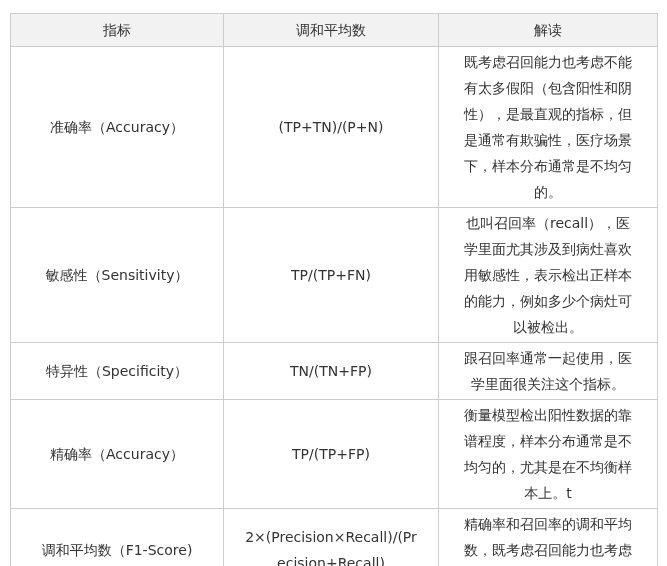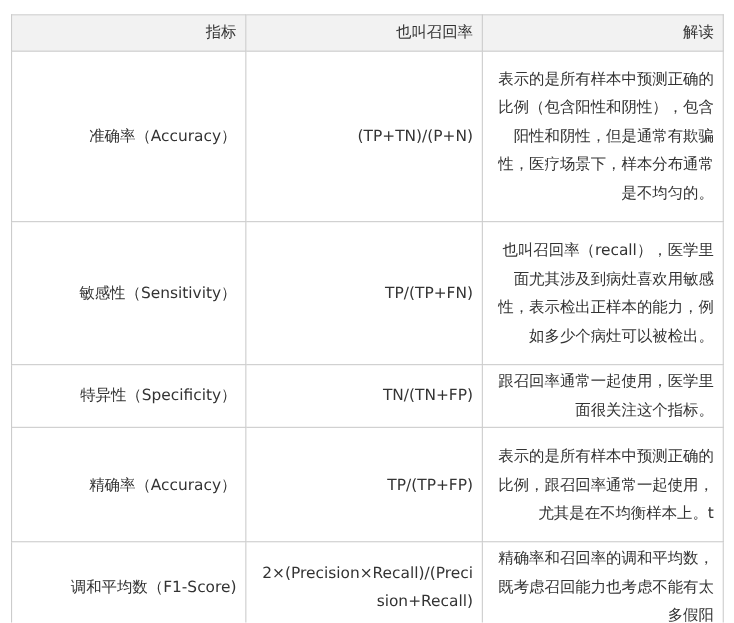--- a/index.html
+++ b/index.html
@@ -18,23 +18,23 @@
   table.metrics {
     border-collapse: collapse;
     table-layout: fixed;
     width: 647px;
     font-size: 14px;
     color: #333333;
   }
   table.metrics th,
   table.metrics td {
     border: 1px solid #cccccc;
-    padding: 2px 8px;
+    padding: 2px 20px;
     vertical-align: middle;
-    text-align: right;
+    text-align: center;
     line-height: 26px;
     overflow-wrap: break-word;
   }
   table.metrics th {
     background: #f2f2f2;
     font-weight: normal;
     height: 28px;
     line-height: 20px;
   }
   col.c1 { width: 213px; }
@@ -53,44 +53,44 @@
 <div class="page">
   <table class="metrics">
     <colgroup>
       <col class="c1">
         <col class="c2">
         <col class="c3">
     </colgroup>
     <thead>
       <tr>
         <th>指标</th>
-        <th>也叫召回率</th>
+        <th>调和平均数</th>
         <th>解读</th>
       </tr>
     </thead>
     <tbody>
       <tr class="r0">
         <td>准确率（Accuracy）</td>
         <td class="formula">(TP+TN)/(P+N)</td>
-        <td>表示的是所有样本中预测正确的比例（包含阳性和阴性），包含阳性和阴性，但是通常有欺骗性，医疗场景下，样本分布通常是不均匀的。</td>
+        <td>既考虑召回能力也考虑不能有太多假阳（包含阳性和阴性），是最直观的指标，但是通常有欺骗性，医疗场景下，样本分布通常是不均匀的。</td>
       </tr>
       <tr class="r1">
         <td>敏感性（Sensitivity）</td>
         <td class="formula">TP/(TP+FN)</td>
         <td>也叫召回率（recall），医学里面尤其涉及到病灶喜欢用敏感性，表示检出正样本的能力，例如多少个病灶可以被检出。</td>
       </tr>
       <tr class="r2">
         <td>特异性（Specificity）</td>
         <td class="formula">TN/(TN+FP)</td>
         <td>跟召回率通常一起使用，医学里面很关注这个指标。</td>
       </tr>
       <tr class="r3">
         <td>精确率（Accuracy）</td>
         <td class="formula">TP/(TP+FP)</td>
-        <td>表示的是所有样本中预测正确的比例，跟召回率通常一起使用，尤其是在不均衡样本上。t</td>
+        <td>衡量模型检出阳性数据的靠谱程度，样本分布通常是不均匀的，尤其是在不均衡样本上。t</td>
       </tr>
       <tr class="r4">
         <td>调和平均数（F1-Score)</td>
         <td class="formula">2×(Precision×Recall)/(Precision+Recall)</td>
         <td>精确率和召回率的调和平均数，既考虑召回能力也考虑不能有太多假阳</td>
       </tr>
     </tbody>
   </table>
 </div>
 

